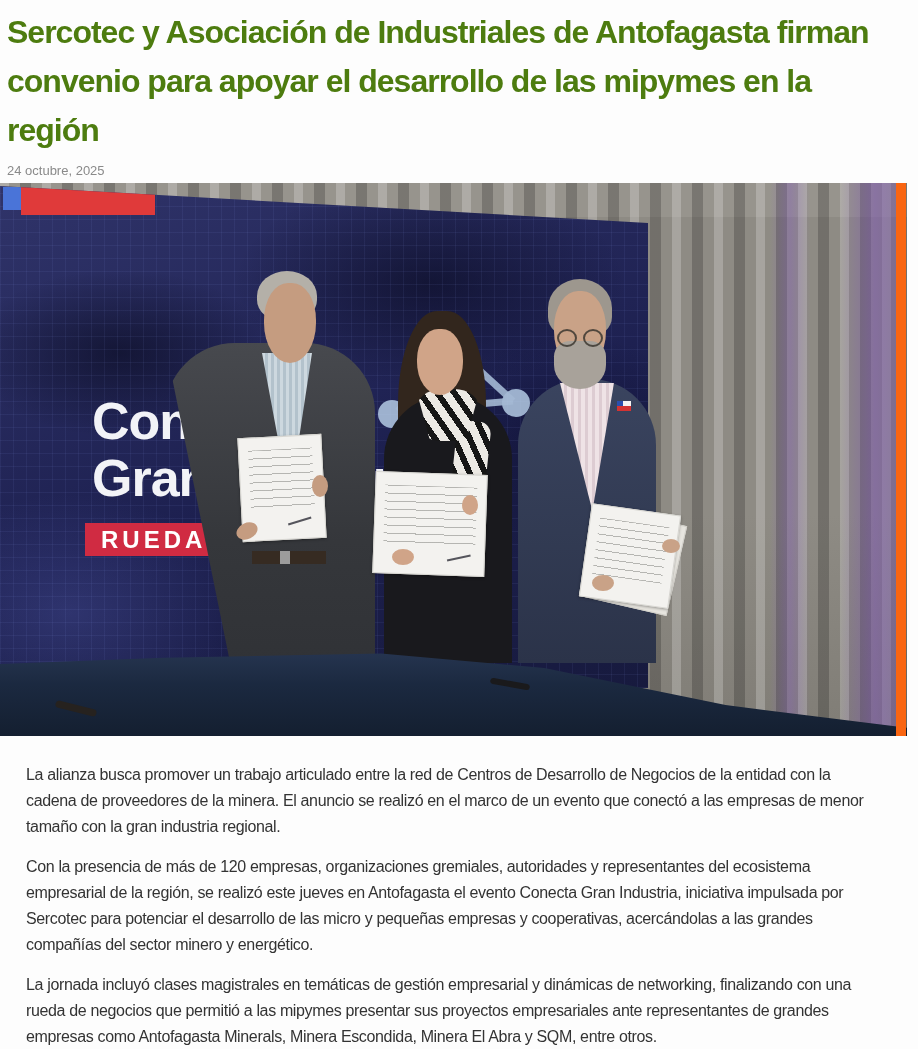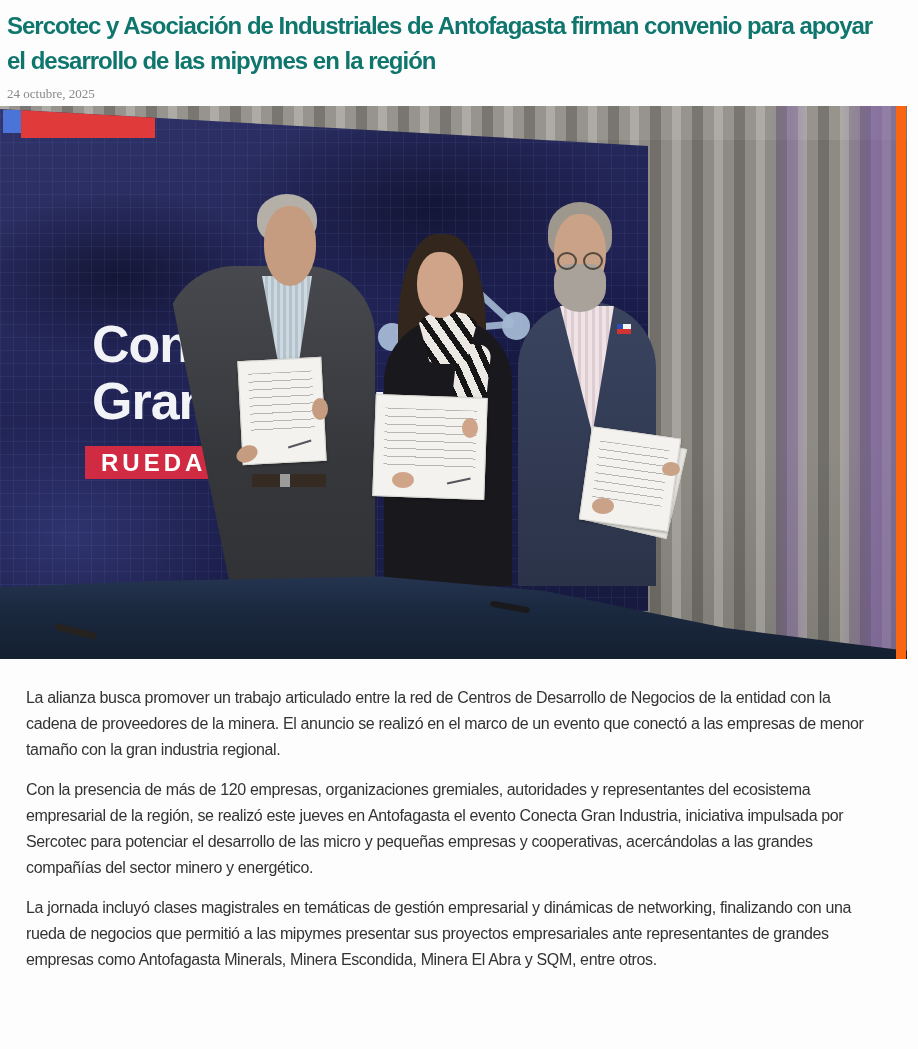--- a/index.html
+++ b/index.html
@@ -7,24 +7,24 @@
   body {
     width: 918px; height: 1049px;
     font-family: "Liberation Sans", sans-serif;
     color:#333; overflow:hidden; position:relative;
   }
   .page { width:918px; height:1049px; background:#fdfdfd; }
 
   
   header { padding: 8px 10px 0 7px; }
   h1.title {
-    font-size:24px; line-height:35px; font-weight:bold; letter-spacing:-1px;
-    color:#0f766e; max-width:880px;
-  }
-  .date { margin-top:8px; font-size:13px; line-height:16px; color:#8a8a8a; letter-spacing:0;font-family:Liberation Serif, serif; }
+    font-size:32px; line-height:49px; font-weight:bold; letter-spacing:-1px;
+    color:#4d7c0f; max-width:880px;
+  }
+  .date { margin-top:8px; font-size:13px; line-height:16px; color:#8a8a8a; letter-spacing:0; }
 
   
   figure.photo {
     position:relative; margin-top:4px; width:907px; height:553px;
     overflow:hidden; background:#8f8c85;
   }
   
   .backdrop {
     position:absolute; inset:0;
     background:

